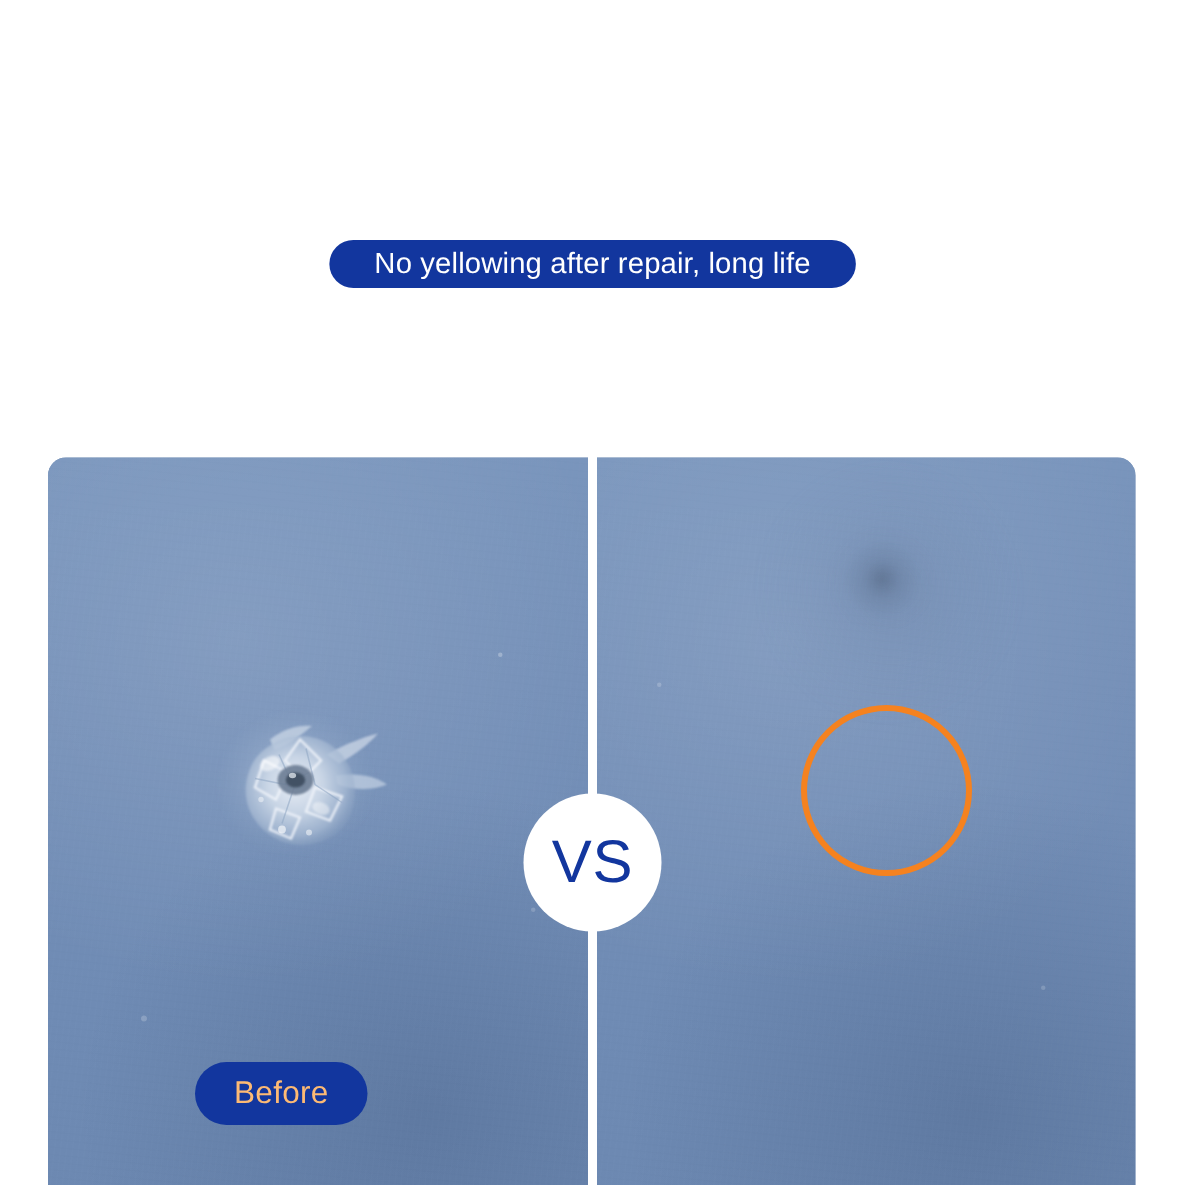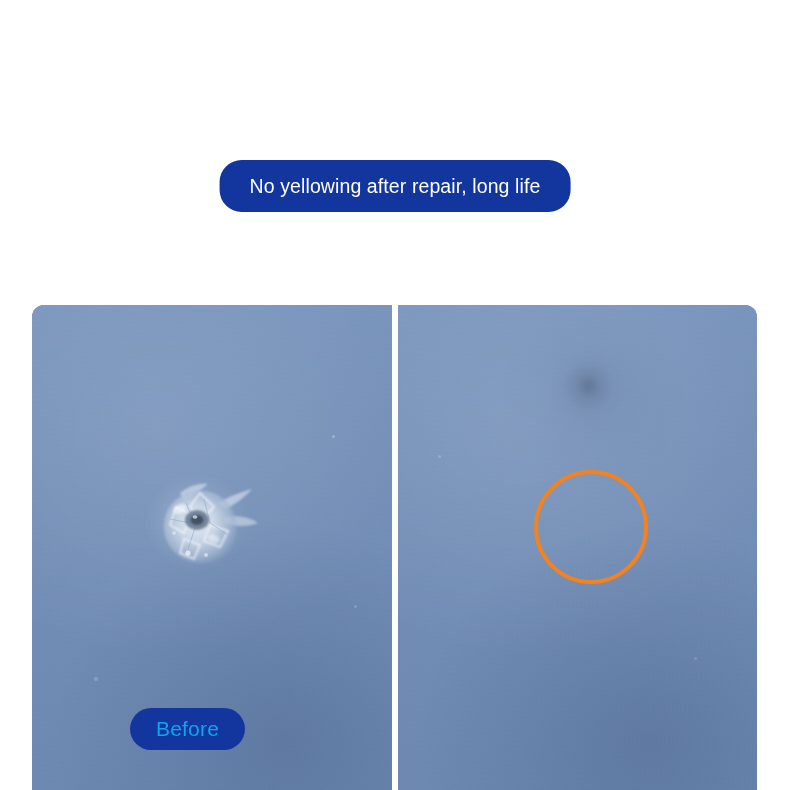--- a/index.html
+++ b/index.html
@@ -37,21 +37,21 @@
     letter-spacing: -0.2px;
     white-space: pre-line;
   }
 
   .badge {
     position: absolute;
     left: 50%;
     top: 160px;
     transform: translateX(-50%);
     height: 32px;
-    padding: 10px 30px;
+    padding: 0 30px;
     background: #12369E;
     border-radius: 22px;
     display: flex;
     align-items: center;
     justify-content: flex-end;
     color: #ffffff;
     font-size: 19.5px;
     font-weight: 400;
     letter-spacing: 0.1px;
     white-space: nowrap;
@@ -184,21 +184,21 @@
   
   .pill {
     position: absolute;
     height: 42px;
     padding: 0 26px;
     background: #12369E;
     border-radius: 21px;
     display: flex;
     align-items: center;
     justify-content: flex-end;
-    color: #0ea5e9;
+    color: #fdba74;
     font-size: 21px;
     letter-spacing: 0.2px;
     white-space: nowrap;
   }
   .pill-before { left: 98px;  top: 403px; }
 </style>
 </head>
 <body>
 
 <div class="page">
@@ -289,15 +289,18 @@
       <div class="speck" style="left:296px; top:352px; width:3px; height:3px; opacity:.35;"></div>
 
       <div class="repaired-wash"></div>
       <div class="repaired-spot"></div>
 
     </div>
 
     <div class="highlight-ring"></div>
 
     <div class="divider"></div>
+    <div class="vs-circle">
+      <span class="vs-text">VS</span>
+    </div>
 
   </div>
 </div>
 
 </body></html>

